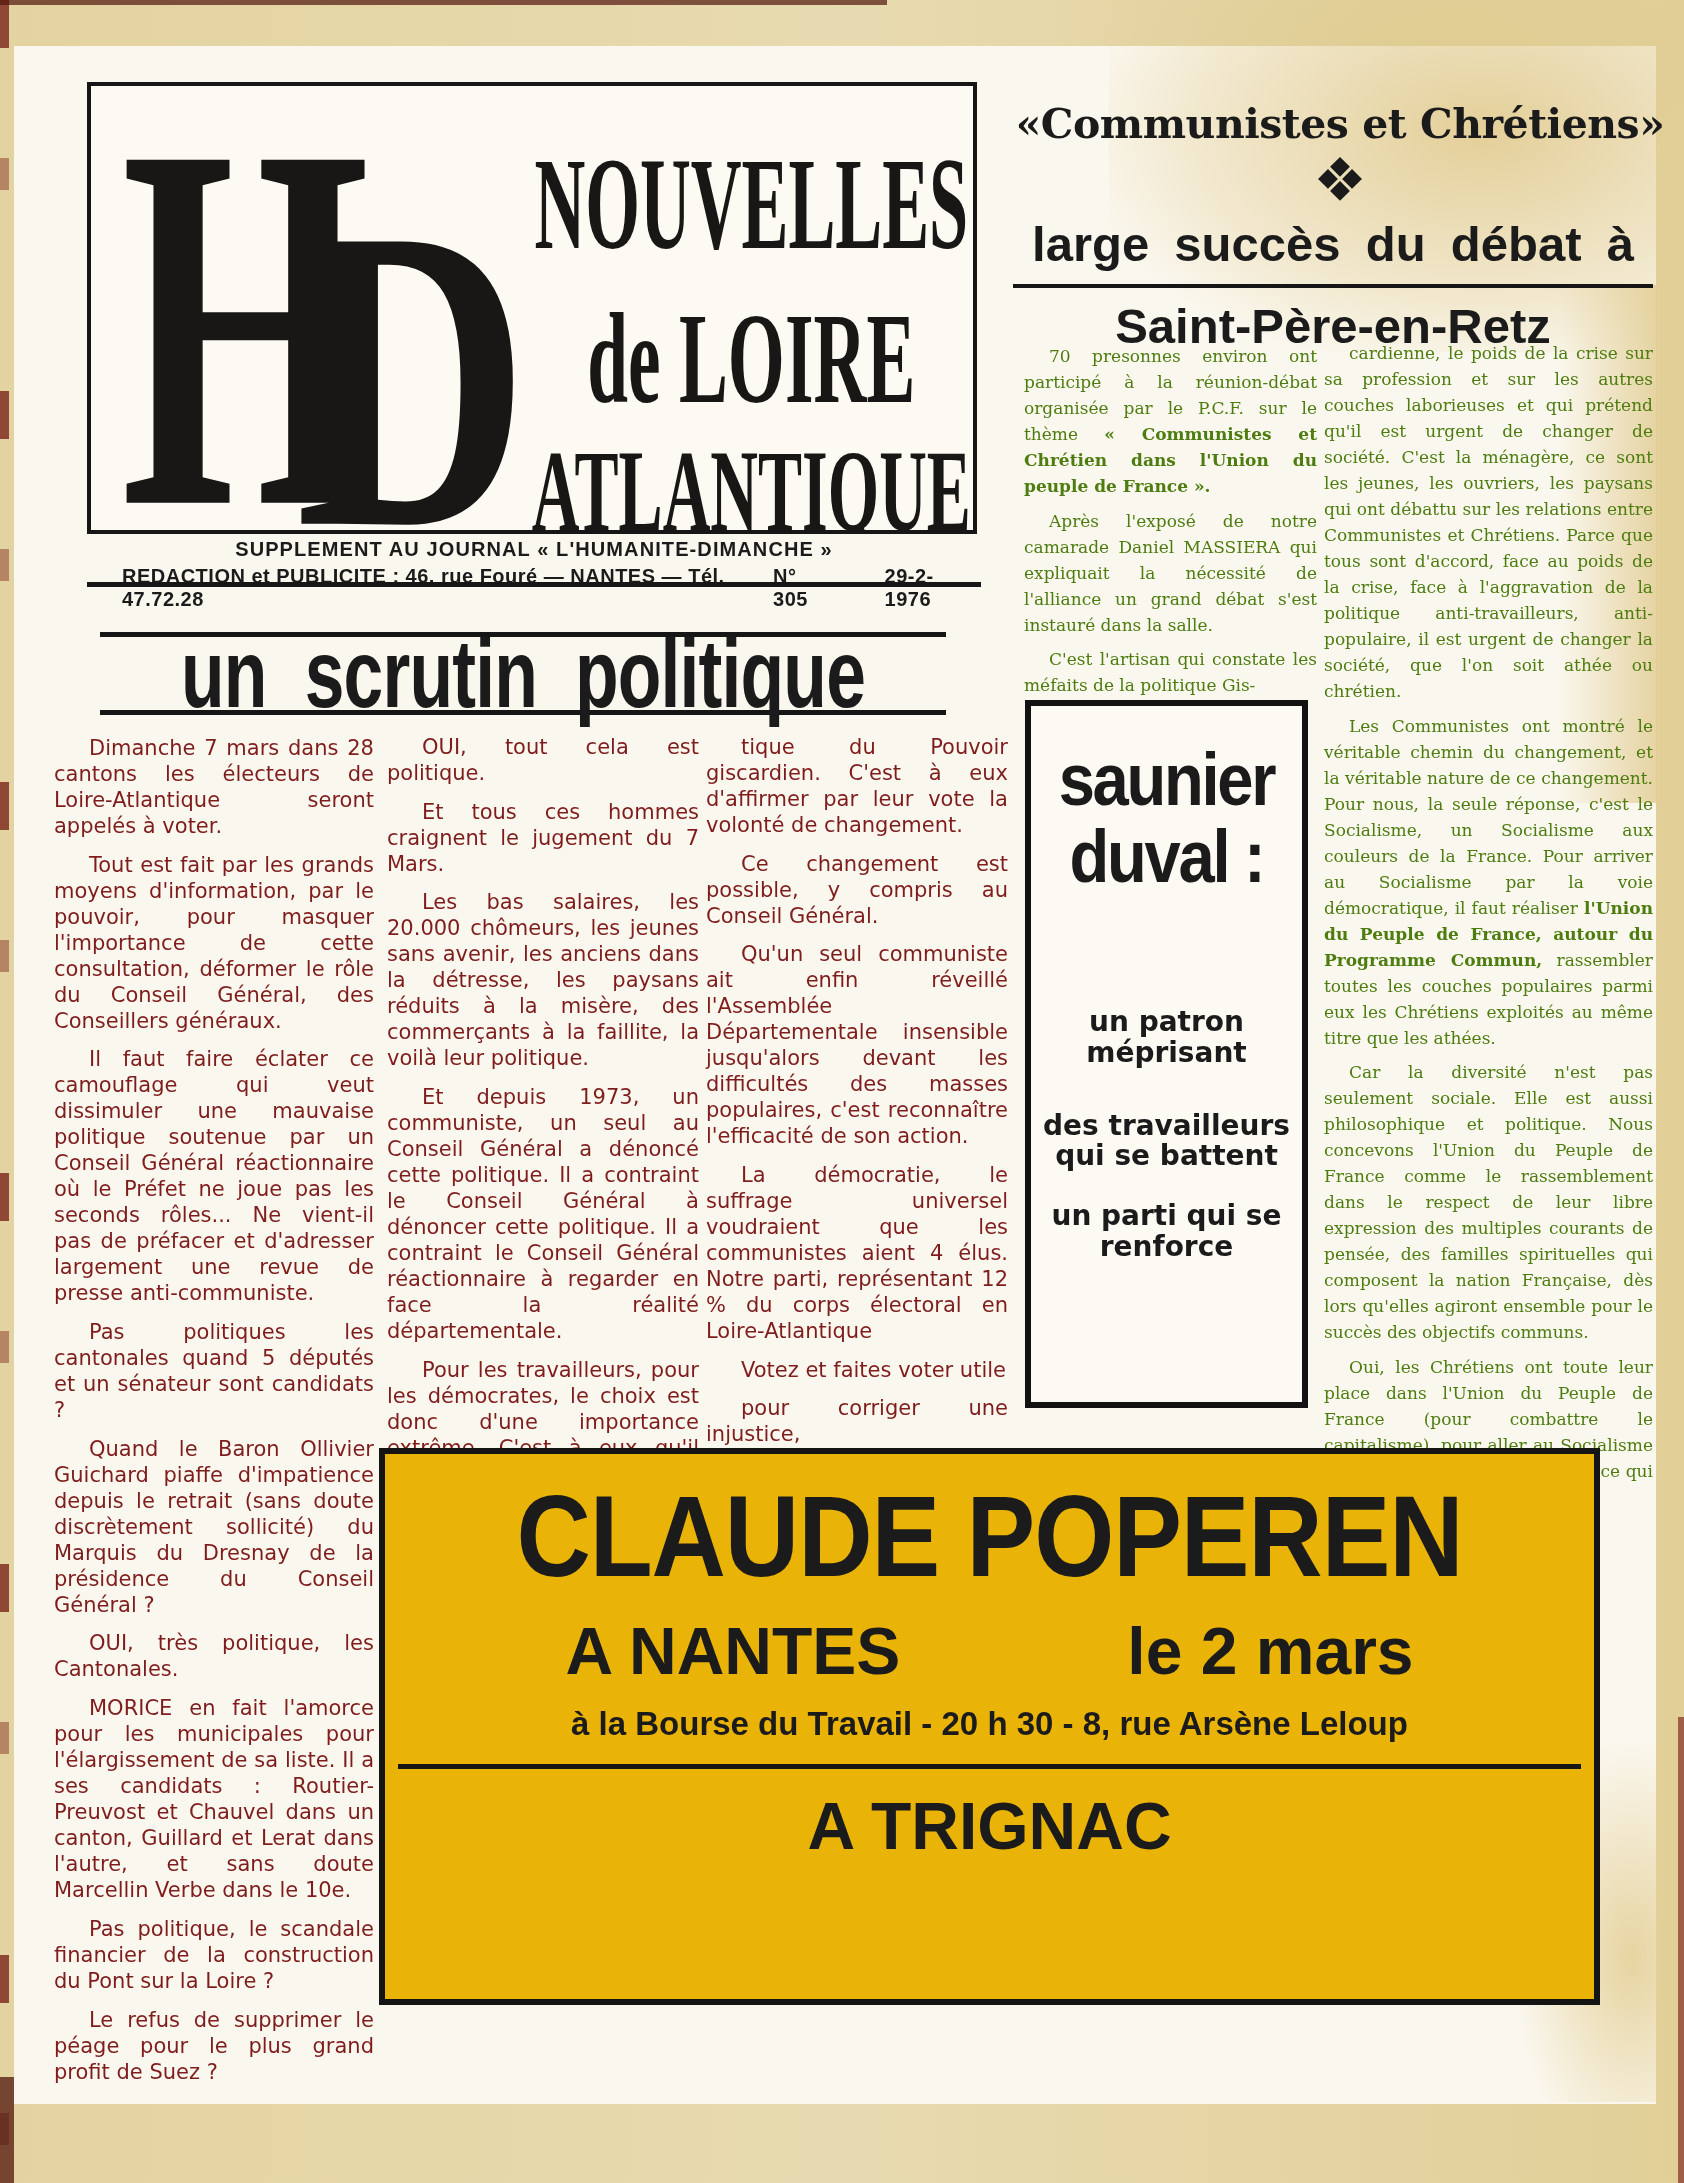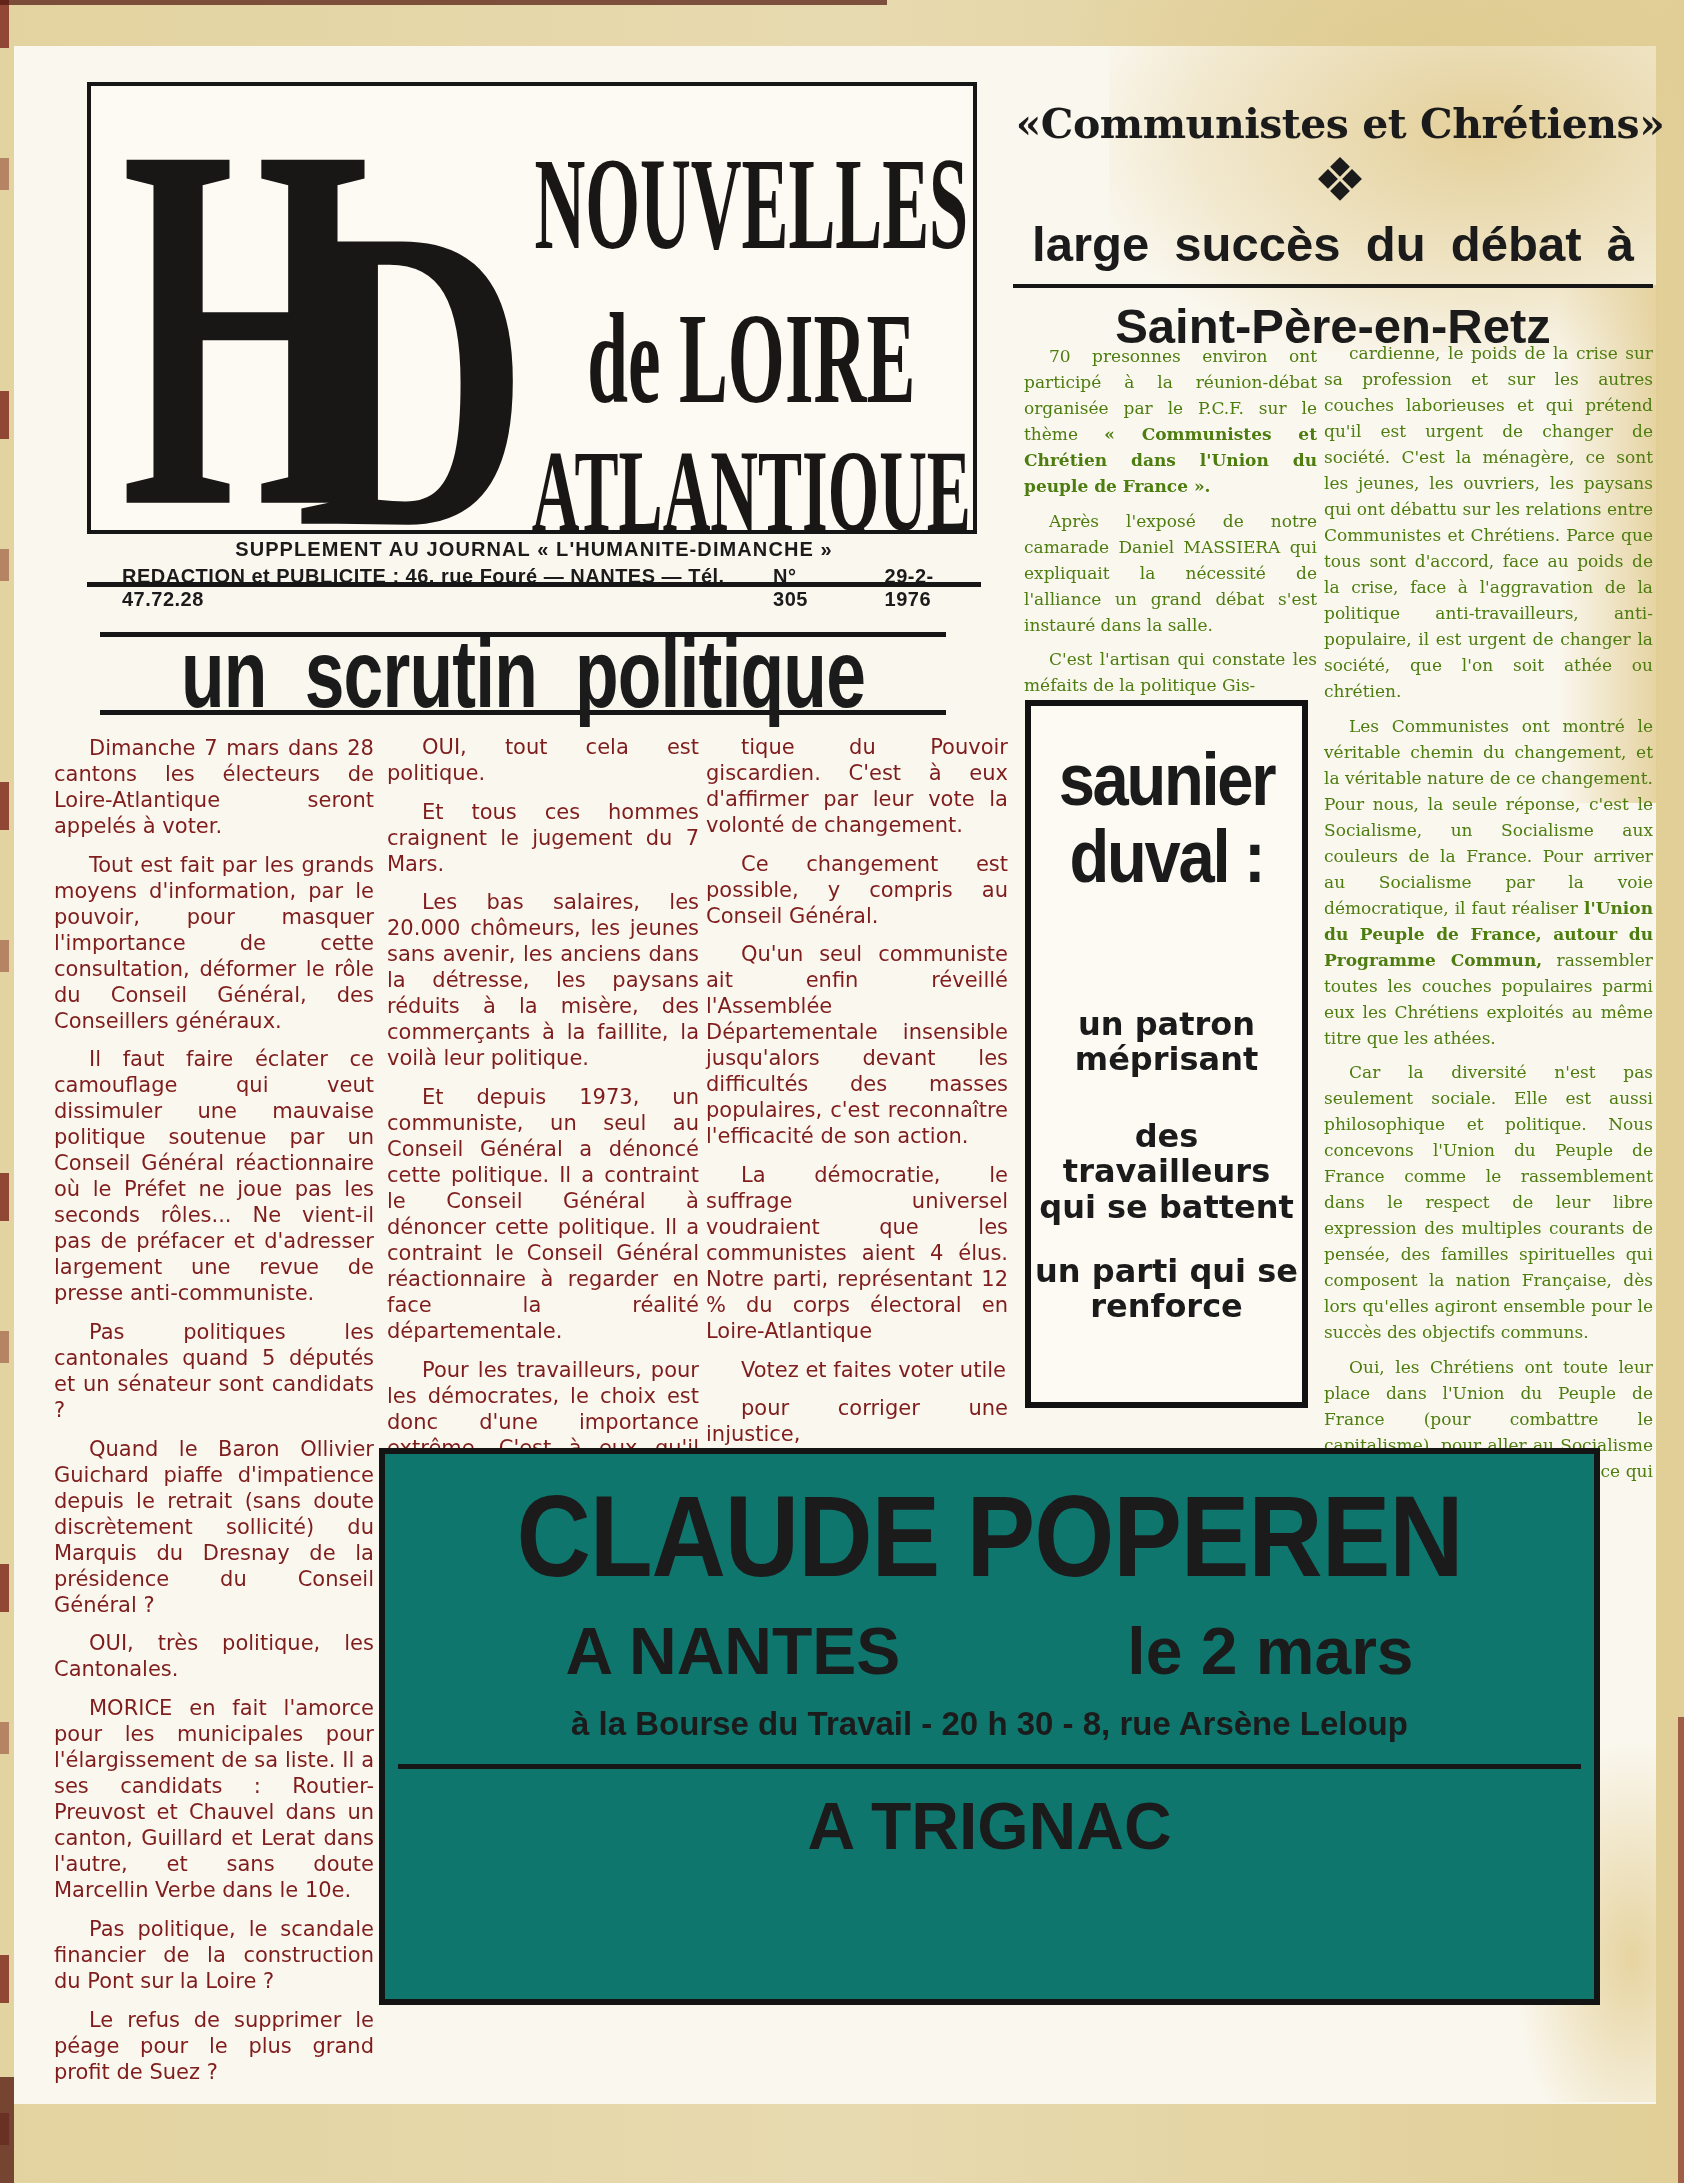--- a/index.html
+++ b/index.html
@@ -61,21 +61,21 @@
   .serif-col p{margin:0 0 8.5px 0;text-indent:25px;}
   .colA{left:1024px;top:343px;width:293px;}
   .colB{left:1324px;top:340px;width:329px;}
 
   
   .saunier{position:absolute;left:1025px;top:700px;width:283px;height:708px;
     border:6.9px solid #121212;box-sizing:border-box;text-align:center;background:#fcfaf2;}
   .saunier-title{margin-top:36px;font-family:"Liberation Sans",sans-serif;font-weight:700;
     font-size:74px;line-height:1.04;letter-spacing:-2.6px;transform:scale(.88,1);}
   .saunier-title span{display:block;}
-  .slogan{font-family:"DejaVu Sans",sans-serif;font-weight:700;font-size:32px;line-height:1.1;}
+  .slogan{font-family:"DejaVu Sans",sans-serif;font-weight:700;font-size:28px;line-height:1.1;}
   .sl1{margin-top:111px;}
   .sl2{margin-top:42px;}
   .sl3{margin-top:29px;}
 
   
   .main-headline{position:absolute;left:100px;top:632px;width:846px;height:83px;
     border-top:5.3px solid #161616;border-bottom:5.3px solid #161616;box-sizing:border-box;
     display:flex;align-items:center;justify-content:center;}
   .main-headline span{font-family:"Liberation Sans",sans-serif;font-weight:700;font-size:94px;
     line-height:1;letter-spacing:-1.1px;word-spacing:25px;transform:scale(.76,1.02);white-space:nowrap;}
@@ -83,21 +83,21 @@
     text-align:justify;color:#7f1d1d;}
   .sans-col p{margin:0 0 12.7px 0;text-indent:35px;}
   .col1{left:54px;top:735px;width:320px;}
   .col2{left:387px;top:734px;width:312px;}
   .col3{left:706px;top:734px;width:302px;}
   .cta{font-weight:700;text-indent:0 !important;}
   .cta .l2{display:block;padding-left:74px;}
 
   
   .adbox{position:absolute;left:379px;top:1448px;width:1221px;height:557px;
-    border:6.3px solid #141414;box-sizing:border-box;text-align:center;background:#0f766e;
+    border:6.3px solid #141414;box-sizing:border-box;text-align:center;background:#eab308;
     font-family:"Liberation Sans",sans-serif;overflow:hidden;}
   .ad-speaker{margin-top:31px;font-weight:700;font-size:103px;line-height:1;letter-spacing:-1.1px;
     transform:scaleY(1.12);white-space:nowrap;}
   .ad-row{display:flex;justify-content:center;gap:227px;font-weight:700;font-size:66px;line-height:1;}
   .ad-row1{margin-top:30px;}
   .ad-row2{margin-top:24px;gap:201px;flex-direction:column;}
   .ad-detail{margin-top:23px;font-weight:700;font-size:33px;line-height:1;}
   .ad-rule{margin:24px 12.7px 0 12.7px;height:5.3px;background:#161616;}
   .ad-footer{margin-top:26.4px;font-weight:700;font-size:53px;line-height:1;letter-spacing:-0.5px;
     transform:scaleY(1.08);white-space:nowrap;}

